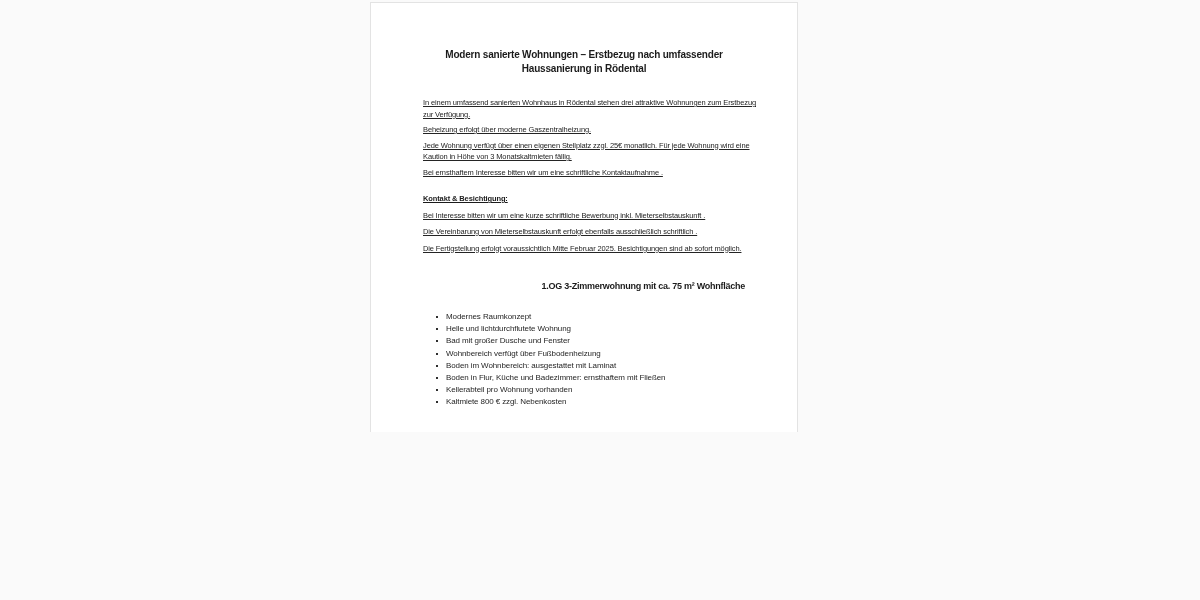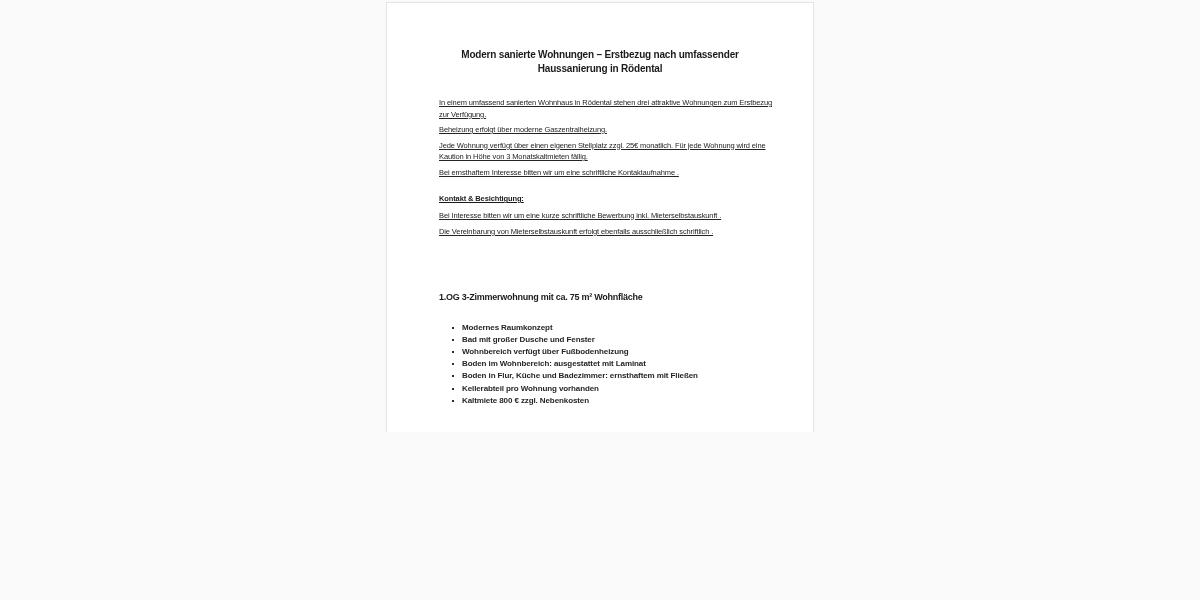--- a/index.html
+++ b/index.html
@@ -9,21 +9,21 @@
     background: #fafafa;
     overflow: hidden;
   }
   .canvas {
     position: relative;
     width: 1200px; height: 600px;
     background: #fafafa;
   }
   .page {
     position: absolute;
-    left: 386px; top: 2px;
+    left: 370px; top: 2px;
     width: 428px; height: 430px;
     background: #ffffff;
     border: 1px solid #e3e3e3;
     border-bottom: none;
     padding: 45px 52px 0 52px;
     color: #212121;
   }
   .doc-title {
     font-size: 10px;
     font-weight: bold;
@@ -46,39 +46,38 @@
   .para.bold-head {
     font-weight: bold;
     margin-top: 15px;
     margin-bottom: 5px;
     color: #1b1b1b;
   }
   .contact-line { margin-bottom: 5px; }
   .apartment-heading {
     font-size: 9px;
     font-weight: bold;
-    text-align: left;
+    text-align: right;
     letter-spacing: -0.25px;
     color: #1b1b1b;
-    margin-top: 53px;
+    margin-top: 26px;
     line-height: 12px;
   }
   .feature-list {
     list-style: none;
     margin: 19px 0 0 12px;
   }
   .feature-list li {
     position: relative;
     padding-left: 11px;
     font-size: 8px;
     line-height: 12.2px;
     letter-spacing: -0.1px;
     white-space: pre;
     color: #262626;
-    font-weight: bold;
   }
   .feature-list li::before {
     content: "";
     position: absolute;
     left: 1px; top: 5px;
     width: 2px; height: 2px;
     background: #2e2e2e;
   }
 </style>
 </head>
@@ -100,25 +99,27 @@
 Kaution in Höhe von 3 Monatskaltmieten fällig.</p>
 
     <p class="para contact-line">Bei ernsthaftem Interesse bitten wir um eine schriftliche Kontaktaufnahme .</p>
 
     <p class="para bold-head">Kontakt &amp; Besichtigung:</p>
 
     <p class="para contact-line">Bei Interesse bitten wir um eine kurze schriftliche Bewerbung inkl. Mieterselbstauskunft .</p>
 
     <p class="para contact-line">Die Vereinbarung von Mieterselbstauskunft erfolgt ebenfalls ausschließlich schriftlich .</p>
 
+    <p class="para contact-line">Die Fertigstellung erfolgt voraussichtlich Mitte Februar 2025. Besichtigungen sind ab sofort möglich.</p>
 
     <h2 class="apartment-heading">1.OG 3-Zimmerwohnung mit ca. 75 m² Wohnfläche</h2>
 
     <ul class="feature-list">
       <li>Modernes Raumkonzept</li>
+      <li>Helle und lichtdurchflutete Wohnung</li>
       <li>Bad mit großer Dusche und Fenster</li>
       <li>Wohnbereich verfügt über Fußbodenheizung</li>
       <li>Boden im Wohnbereich: ausgestattet mit Laminat</li>
       <li>Boden in Flur, Küche und Badezimmer: ernsthaftem mit Fließen</li>
       <li>Kellerabteil pro Wohnung vorhanden</li>
       <li>Kaltmiete 800 € zzgl. Nebenkosten</li>
     </ul>
 
   </div>
 </div>

